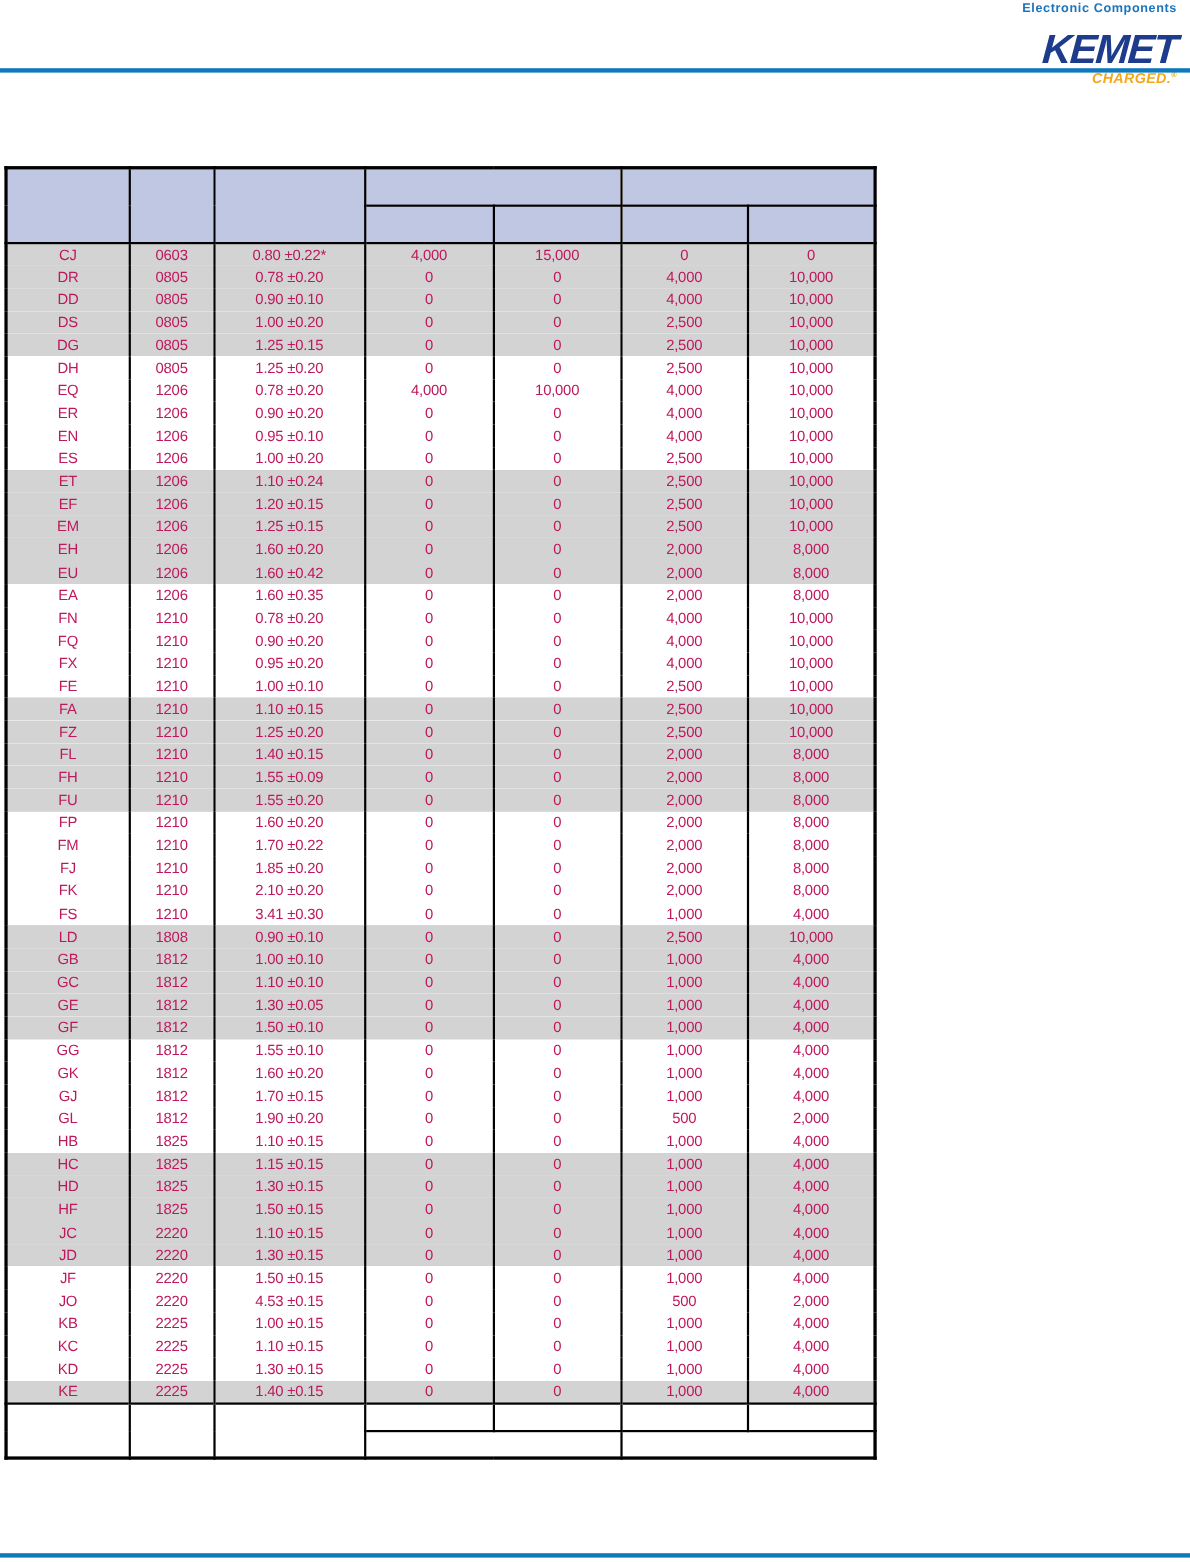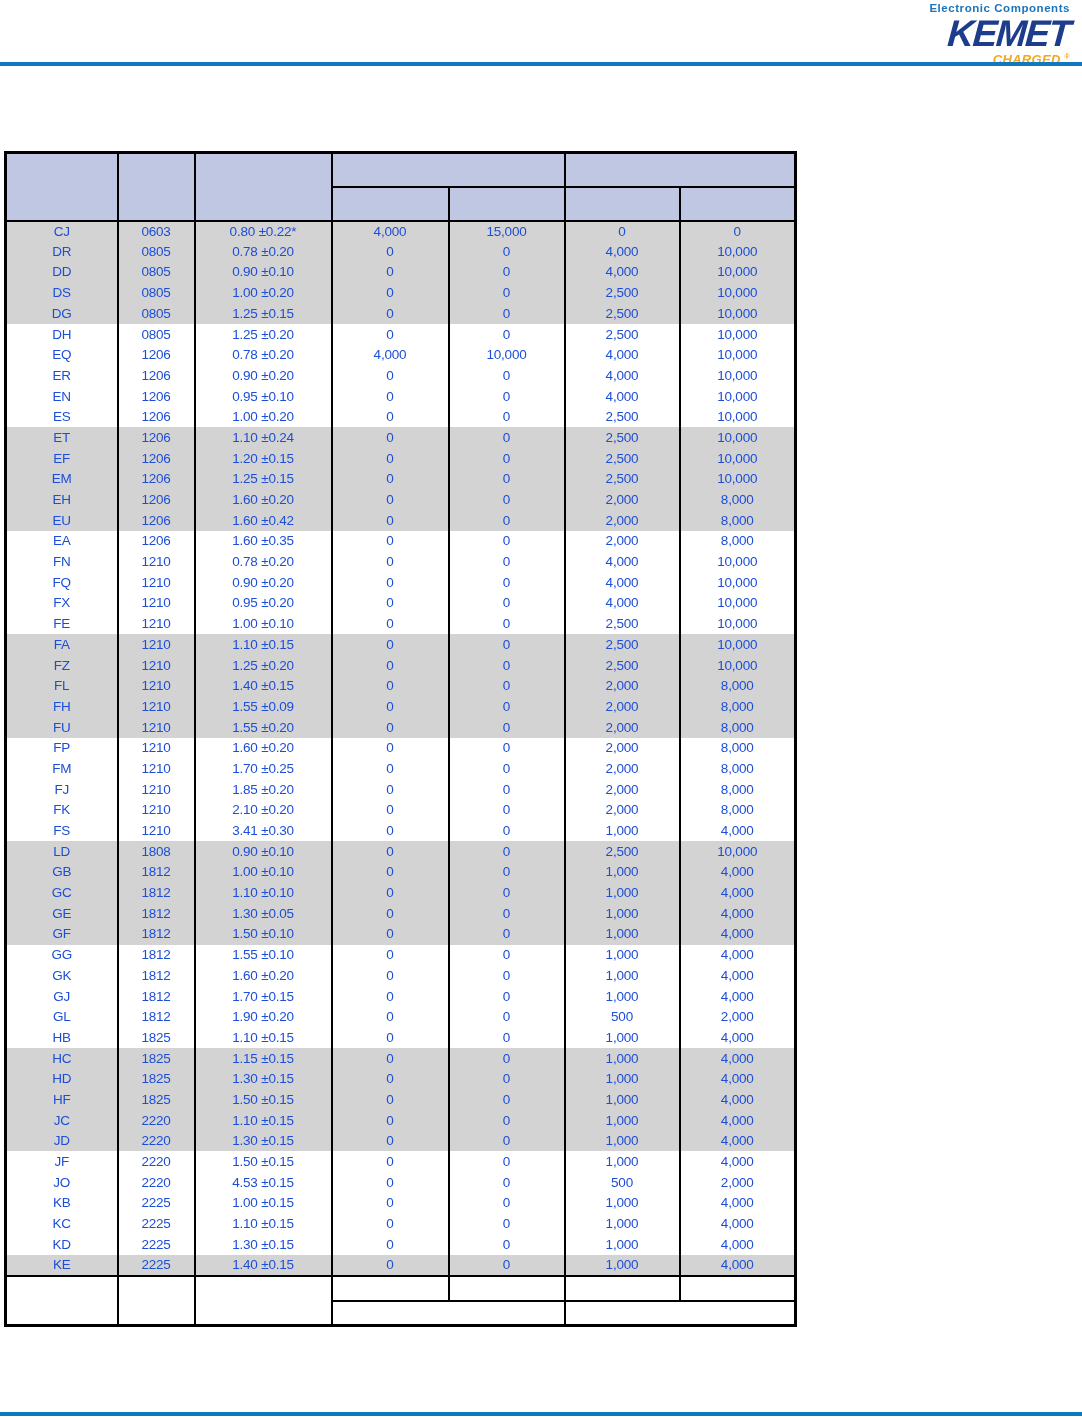--- a/index.html
+++ b/index.html
@@ -19,21 +19,21 @@
     position: absolute;
     top: 2px;
     right: 12px;
     text-align: right;
   }
   .brand-tagline {
     font-size: 11.5px;
     font-weight: bold;
     letter-spacing: 0.55px;
     color: #1b74bc;
-    margin-bottom: 3px;
+    margin-bottom: 14px;
   }
   .brand-name {
     font-size: 37px;
     line-height: 34px;
     font-weight: bold;
     font-style: italic;
     letter-spacing: -1.5px;
     color: #1e3c8c;
     transform: skewX(-4deg);
   }
@@ -60,21 +60,21 @@
   table.datatable {
     position: absolute;
     left: 4px;
     top: 151px;
     border-collapse: collapse;
     table-layout: fixed;
     width: 790px;
     border: 3px solid #000;
     font-size: 13.5px;
     letter-spacing: -0.2px;
-    color: #1d4ed8;
+    color: #be185d;
   }
   .datatable th, .datatable td {
     border: 2px solid #000;
     padding: 0;
     text-align: center;
     vertical-align: middle;
     overflow: hidden;
     white-space: nowrap;
   }
   .datatable thead th {
@@ -360,21 +360,21 @@
           <td>1210</td>
           <td>1.60 ±0.20</td>
           <td>0</td>
           <td>0</td>
           <td>2,000</td>
           <td>8,000</td>
         </tr>
         <tr>
           <td>FM</td>
           <td>1210</td>
-          <td>1.70 ±0.25</td>
+          <td>1.70 ±0.22</td>
           <td>0</td>
           <td>0</td>
           <td>2,000</td>
           <td>8,000</td>
         </tr>
         <tr>
           <td>FJ</td>
           <td>1210</td>
           <td>1.85 ±0.20</td>
           <td>0</td>

